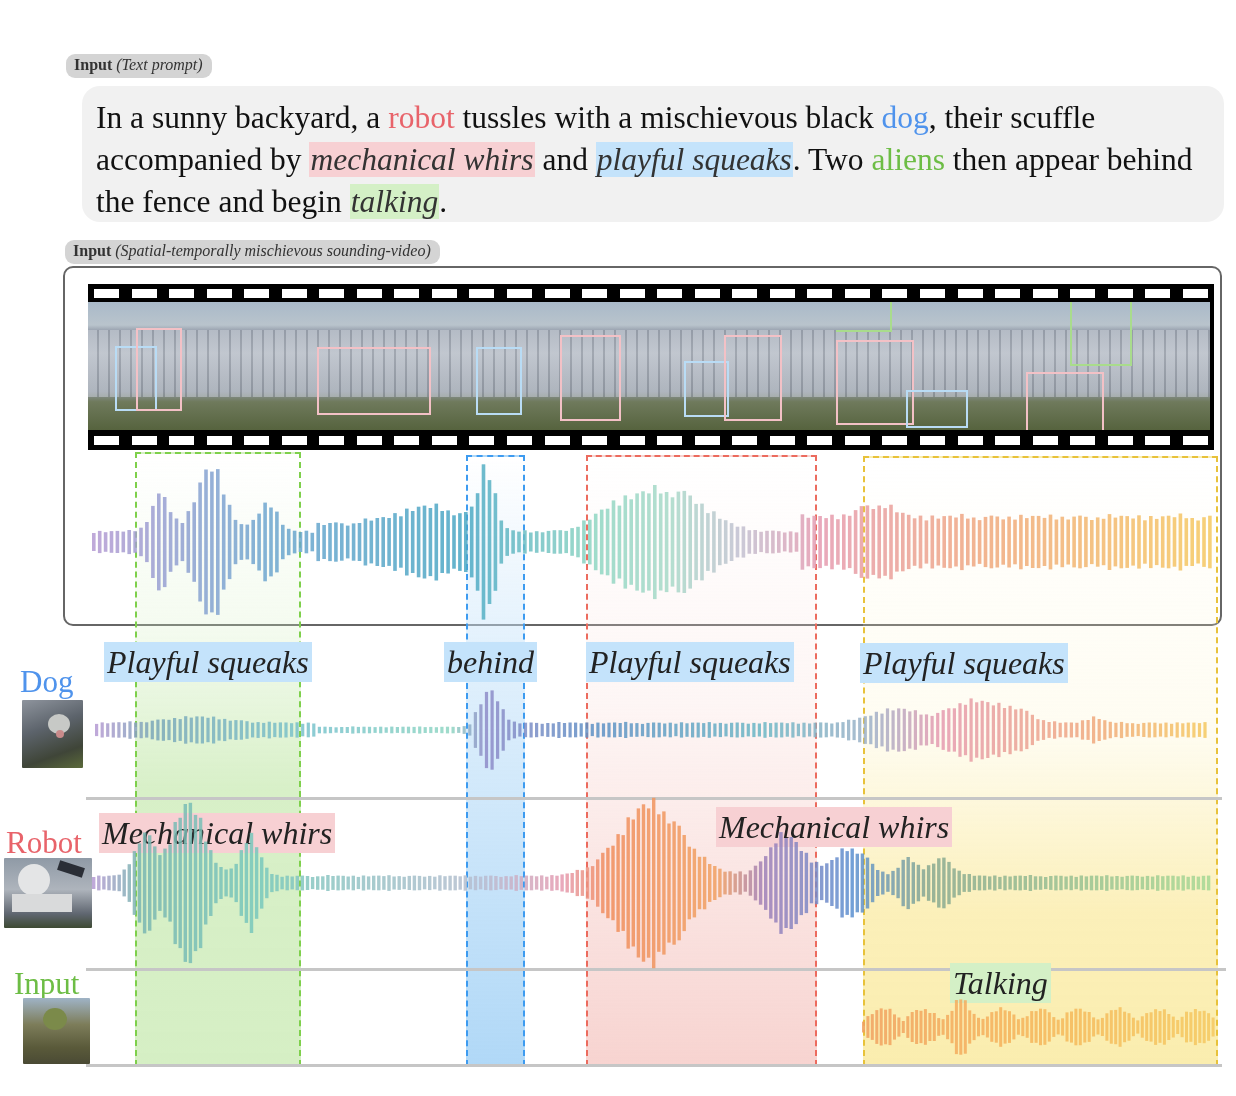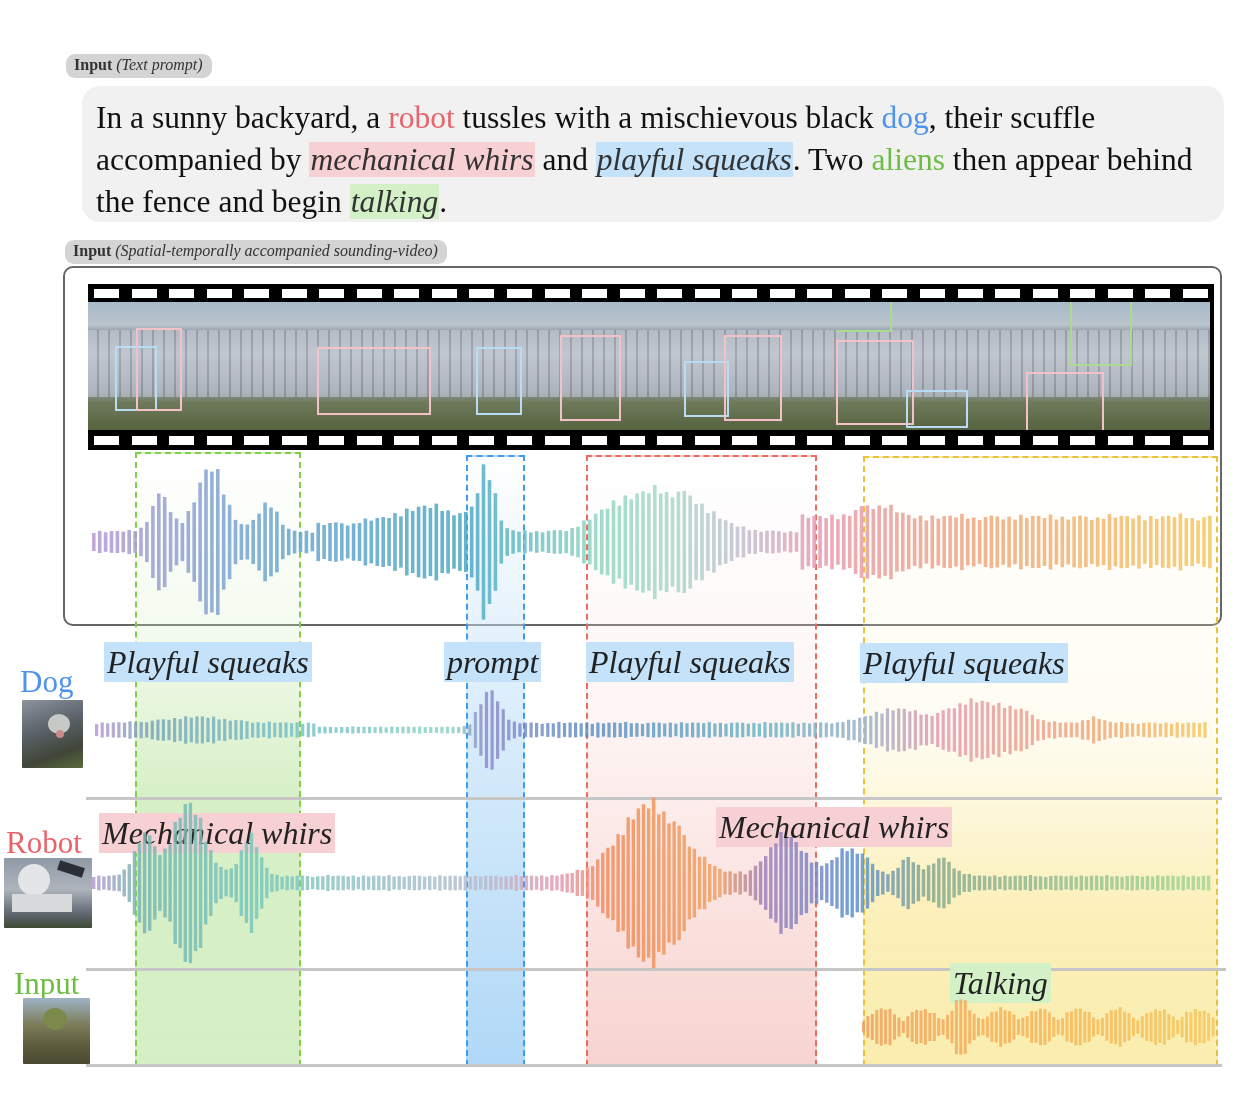--- a/index.html
+++ b/index.html
@@ -36,21 +36,21 @@
 <div class="section-tag" style="left:66px;top:54px;">
   <b>Input</b>
   <i>(Text prompt)</i>
 </div>
 <div class="prompt-box"></div>
 <div class="prompt-text" id="prompt-text"><span>In a sunny backyard, a </span><span style="color:#e8636a">robot</span><span> tussles with a mischievous black </span><span style="color:#4f93ec">dog</span><span>, their scuffle accompanied by </span><span style="background:#f7d0d3" class="hl">mechanical whirs</span><span> and </span><span style="background:#c4e3fb" class="hl">playful squeaks</span><span>. Two </span><span style="color:#6dbd45">aliens</span><span> then appear behind the fence and begin </span><span style="background:#d4f0c6" class="hl">talking</span><span>.</span></div>
 
 <div class="out-box"></div>
 <div class="section-tag" style="left:65px;top:240px;">
   <b>Input</b>
-  <i>(Spatial-temporally accompanied sounding-video)</i>
+  <i>(Spatial-temporally mischievous sounding-video)</i>
 </div>
 
 <div class="film">
   <div class="holes" style="top:5px;" id="holes-top">
       <span></span>
       <span></span>
       <span></span>
       <span></span>
       <span></span>
       <span></span>
@@ -351,21 +351,21 @@
   <div style="position:absolute;left:14px;top:6px;width:32px;height:32px;border-radius:50%;background:#e4e5e6;"></div>
   <div style="position:absolute;left:8px;top:36px;width:60px;height:18px;background:#d9dadb;"></div>
   <div style="position:absolute;left:54px;top:6px;width:26px;height:10px;background:#2a2e36;transform:rotate(18deg);"></div>
 </div>
 <div class="char-label" style="left:14px;top:966px;color:#6dbd45;">Input</div>
 <div class="avatar" style="left:23px;top:998px;width:67px;height:66px;background:linear-gradient(180deg,#9fb3c6 0%,#7d7d5a 40%,#5a5a3a 75%,#4a4a34 100%);">
   <div style="position:absolute;left:20px;top:10px;width:24px;height:22px;border-radius:50%;background:#7b8a4a;"></div>
 </div>
 
 <div class="tag" style="left:104px;top:642px;background:#c4e3fb;">Playful squeaks</div>
-<div class="tag" style="left:444px;top:642px;background:#c4e3fb;">prompt</div>
+<div class="tag" style="left:444px;top:642px;background:#c4e3fb;">behind</div>
 <div class="tag" style="left:586px;top:642px;background:#c4e3fb;">Playful squeaks</div>
 <div class="tag" style="left:860px;top:643px;background:#c4e3fb;">Playful squeaks</div>
 <div class="tag" style="left:99px;top:813px;background:#f7d0d3;">Mechanical whirs</div>
 <div class="tag" style="left:716px;top:807px;background:#f7d0d3;">Mechanical whirs</div>
 <div class="tag" style="left:950px;top:963px;background:#d4f0c6;">Talking</div>
 
 <svg class="wave" id="wave-dog" style="left:95px;top:680px;" width="1114" height="100">
     <rect x="0.0" y="43.9" width="3.2" height="12.2" fill="rgb(180,154,210)" opacity="0.85"></rect>
     <rect x="5.6" y="42.4" width="3.2" height="15.1" fill="rgb(174,155,207)" opacity="0.85"></rect>
     <rect x="11.1" y="43.3" width="3.2" height="13.5" fill="rgb(168,156,205)" opacity="0.85"></rect>

